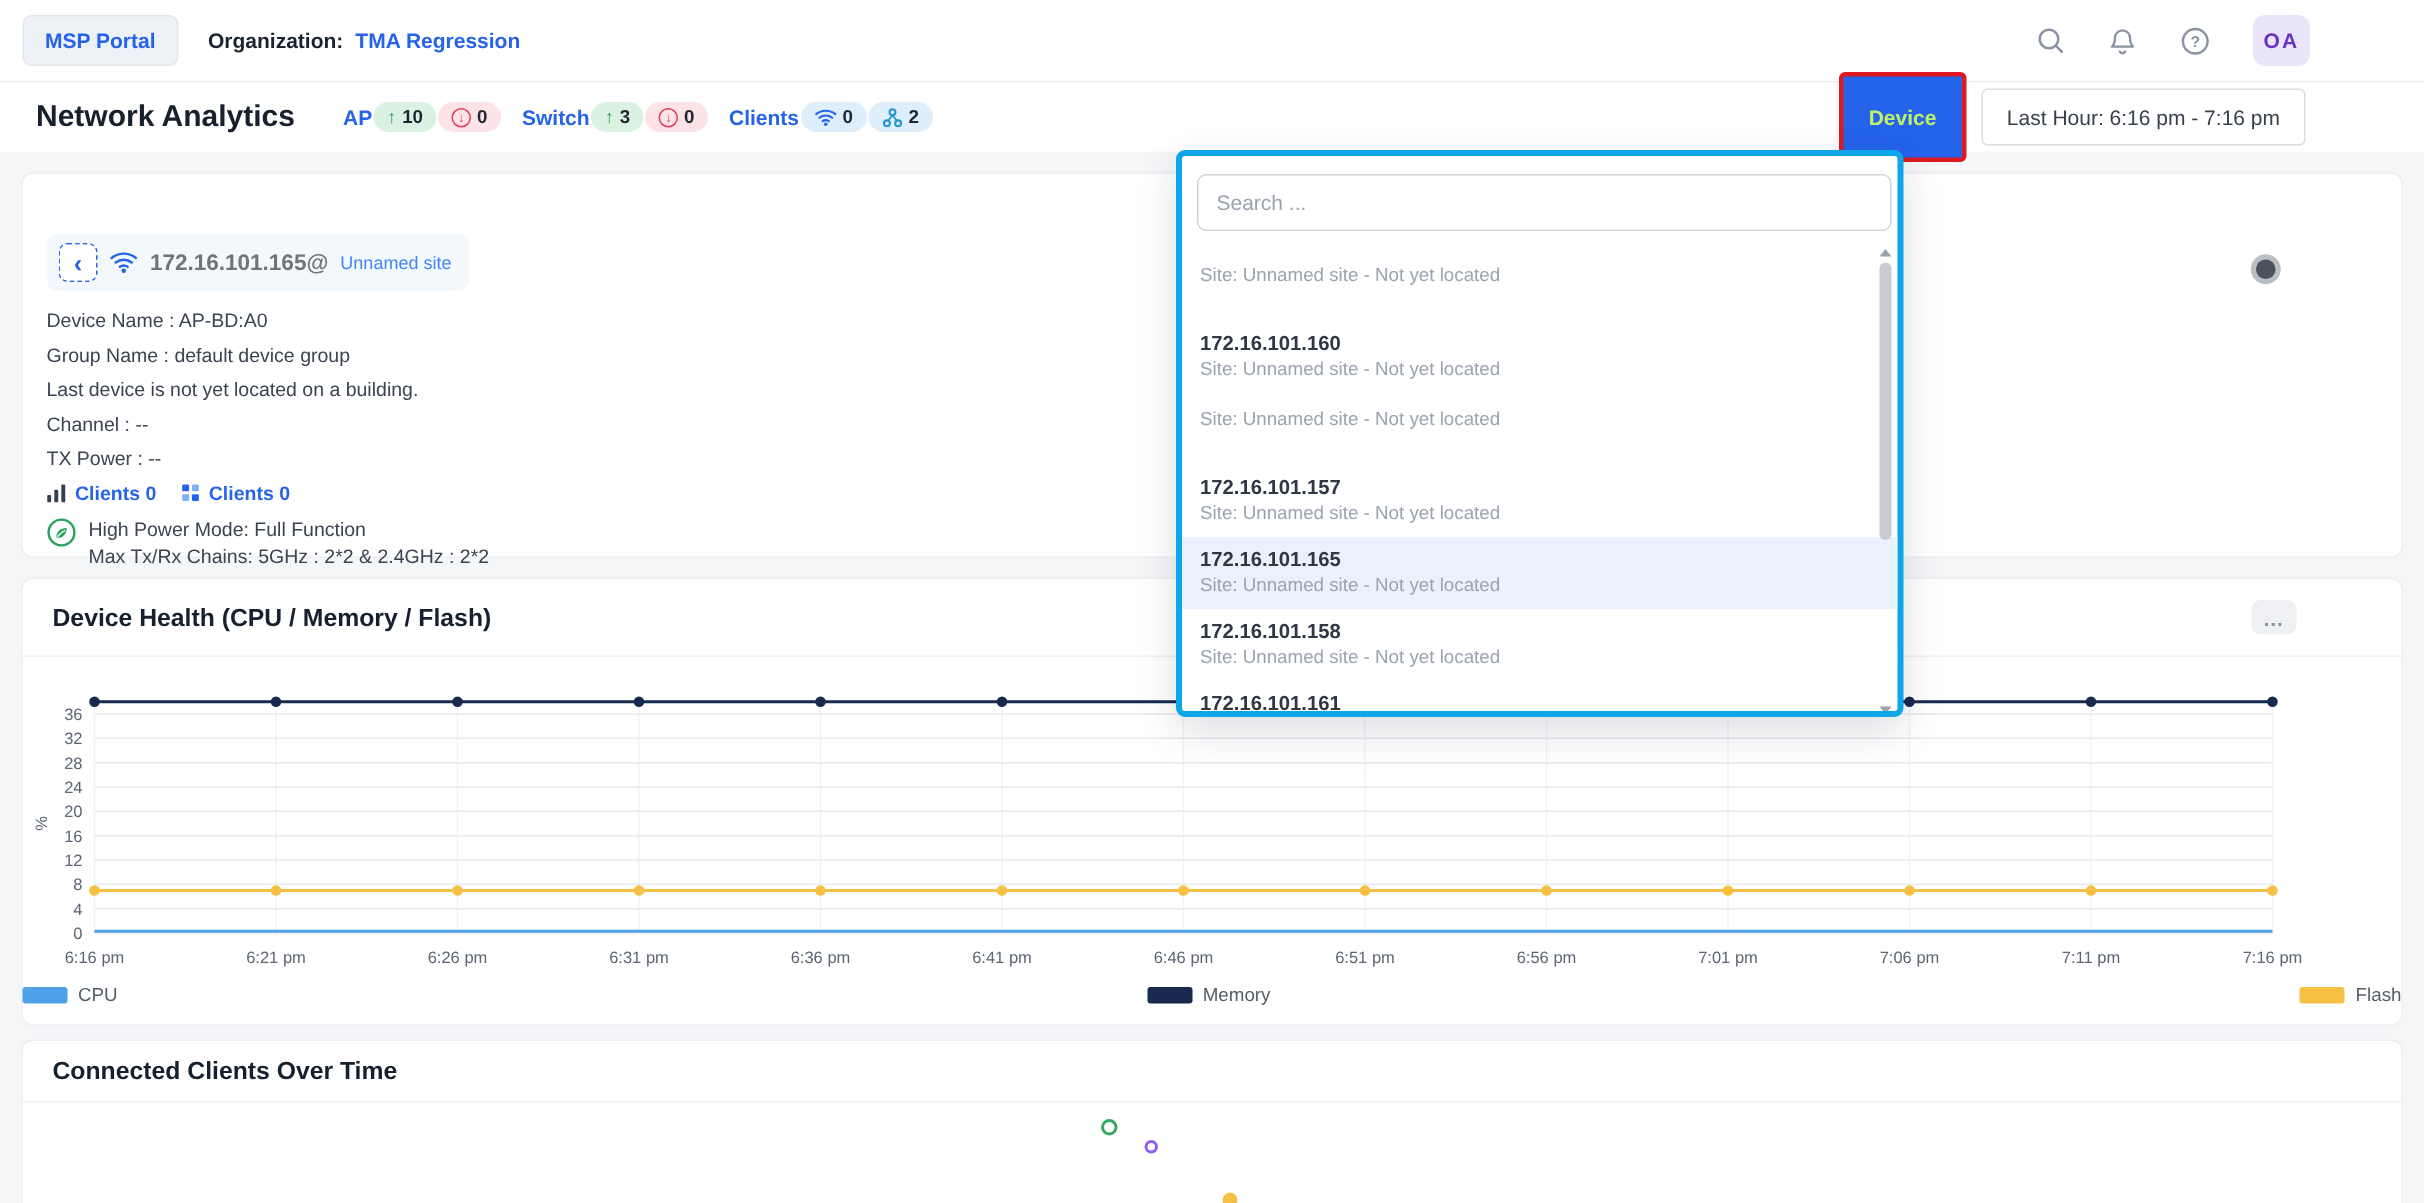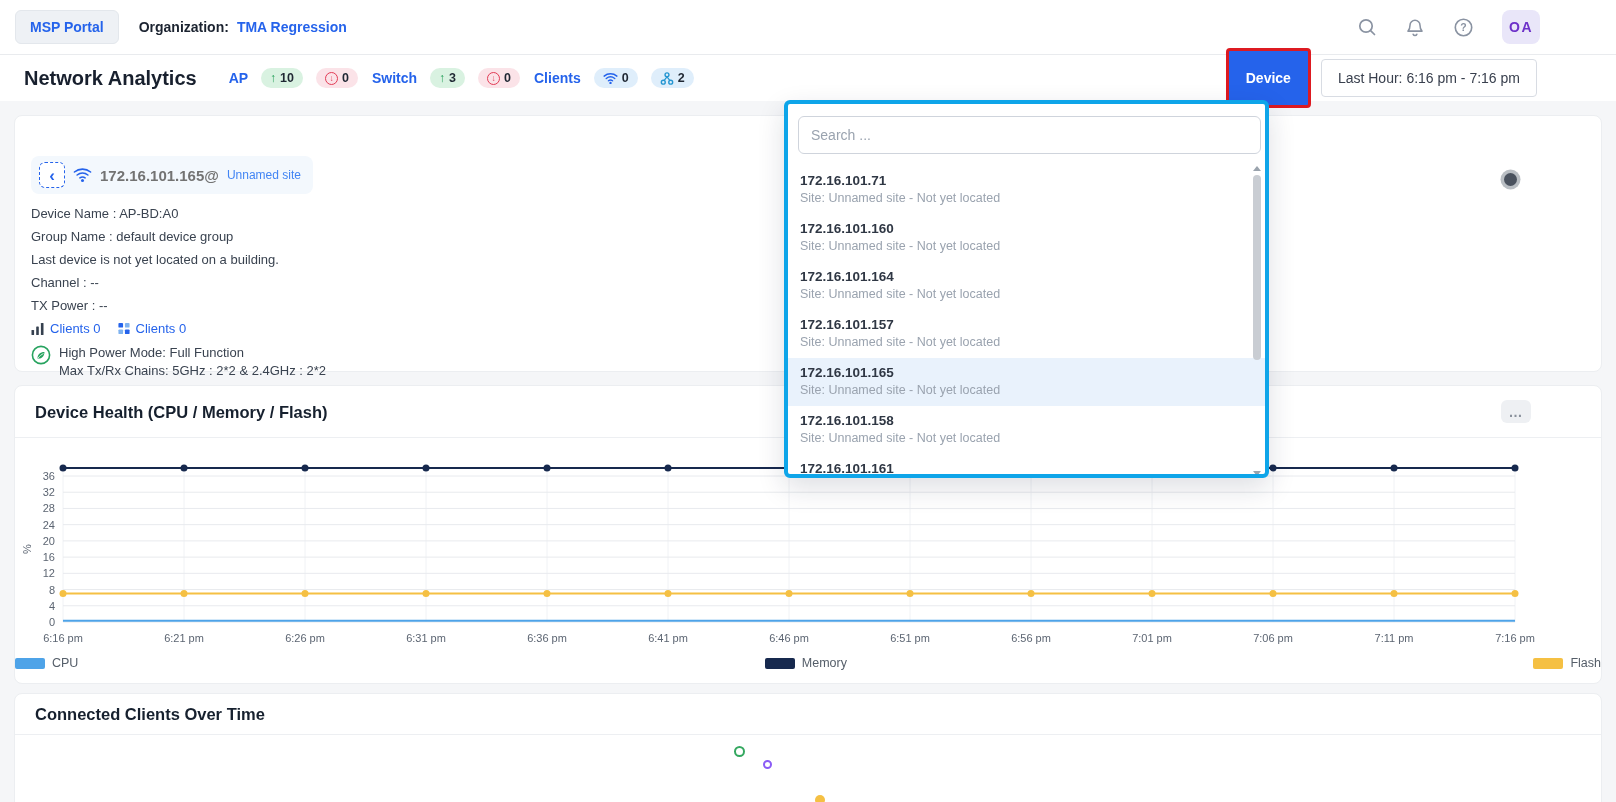--- a/index.html
+++ b/index.html
@@ -18,32 +18,32 @@
   .tb-icon { display:inline-flex; cursor:pointer; }
   .avatar { width:38px; height:34px; border-radius:8px; background:#e9e6f9; color:#6d31c9;
     font-weight:700; font-size:14px; display:flex; align-items:center; justify-content:center;
     letter-spacing:1.5px; cursor:pointer; }
 
   
   .subheader { height:46px; background:#fff; display:flex; align-items:center;
     padding:0 79px 0 24px; position:relative; z-index:5; }
   .page-title { font-size:20px; font-weight:700; color:#18202e; }
   .stats { display:flex; align-items:center; margin-left:32px; font-size:14px; }
-  .stat-group { display:flex; align-items:center; gap:13px; margin-right:14px; }
+  .stat-group { display:flex; align-items:center; gap:1px; margin-right:14px; }
   .stat-label { color:#2563eb; font-weight:700; cursor:pointer; }
   .pill { display:inline-flex; align-items:center; gap:4px; border-radius:12px;
     padding:3px 9px; font-size:12.5px; font-weight:700; color:#1f2733; }
   .pill-green { background:#d9f2e1; }
   .pill-red { background:#fbe3e8; }
   .pill-blue { background:#dfeefb; }
   .arrow-g { color:#1f9d55; font-weight:700; font-size:12px; }
   .arrow-r { border:1.3px solid #e23b55; border-radius:50%; width:13px; height:13px;
     display:inline-flex; align-items:center; justify-content:center; font-size:8.5px; color:#e23b55; }
   .controls { margin-left:auto; display:flex; gap:10px; align-items:center; }
-  .device-btn { background:#2563eb; color:#ffffff; font-weight:700; font-size:14px;
+  .device-btn { background:#2563eb; color:#bef264; font-weight:700; font-size:14px;
     padding:19px 17px; border-radius:4px; border:3px solid #dd1a21; cursor:pointer; font-family:inherit; }
   .time-box { background:#fff; border:1px solid #d8dce3; border-radius:4px;
     padding:10px 16px; font-size:14px; color:#39404e; cursor:pointer; }
 
   
   main { padding:14px; }
   .card { background:#fff; border:1px solid #eceef1; border-radius:8px; position:relative; }
   .card1 { height:257px; }
   .card2 { height:299px; margin-top:13px; }
   .card3 { height:140px; margin-top:9px; overflow:hidden; }
@@ -60,21 +60,21 @@
   .di-title-row { display:inline-flex; align-items:center; gap:8px; background:#f3f8fd;
     border-radius:8px; padding:6px 12px 6px 8px; }
   .back-btn { width:26px; height:26px; border:1.6px dashed #2563eb; border-radius:6px;
     color:#2563eb; display:flex; align-items:center; justify-content:center; font-size:17px;
     font-weight:700; cursor:pointer; background:#fff; line-height:1; }
   .di-title { color:#737373; font-size:15px; font-weight:600; }
   .di-site { color:#4285f4; font-size:12px; }
   .di-line { font-size:13px; color:#3a4350; margin-top:8px; }
   .di-line.first { margin-top:12px; }
   .di-clients { display:flex; align-items:center; gap:5px; margin-top:8px;
-    font-size:13px; font-weight:400; color:#2563eb; }
+    font-size:13px; font-weight:700; color:#2563eb; }
   .di-clients .gap { width:6px; }
   .di-power { display:flex; gap:8px; margin-top:8px; align-items:flex-start; }
   .di-power-text { font-size:13px; color:#3a4350; line-height:17.5px; }
   .map-pin { position:absolute; right:84px; top:57px; width:13px; height:13px; border-radius:50%;
     background:#4a525e; box-shadow:0 0 0 3.5px rgba(130,138,148,.55); }
 
   
   .chart-svg { display:block; margin:20px 6px 0 6px; }
   .legend { display:flex; justify-content:space-between; gap:18px; align-items:center; margin-top:6px; }
   .leg-item { display:flex; align-items:center; gap:7px; font-size:12.5px; color:#555e69; cursor:pointer; }
@@ -362,29 +362,27 @@
     <span class="dot dot-green"></span>
     <span class="dot dot-violet"></span>
     <span class="dot dot-yellow"></span>
   </section>
 </main>
 
 <div class="dropdown">
   <input class="dd-search" type="text" placeholder="Search ..." style="">
   <div>
       <div class="dd-item">
-        <div class="dd-name">172.16.101.71</div>
         <div class="dd-site">Site: Unnamed site - Not yet located</div>
       </div>
       <div class="dd-item">
         <div class="dd-name">172.16.101.160</div>
         <div class="dd-site">Site: Unnamed site - Not yet located</div>
       </div>
       <div class="dd-item">
-        <div class="dd-name">172.16.101.164</div>
         <div class="dd-site">Site: Unnamed site - Not yet located</div>
       </div>
       <div class="dd-item">
         <div class="dd-name">172.16.101.157</div>
         <div class="dd-site">Site: Unnamed site - Not yet located</div>
       </div>
       <div class="dd-item selected">
         <div class="dd-name">172.16.101.165</div>
         <div class="dd-site">Site: Unnamed site - Not yet located</div>
       </div>

